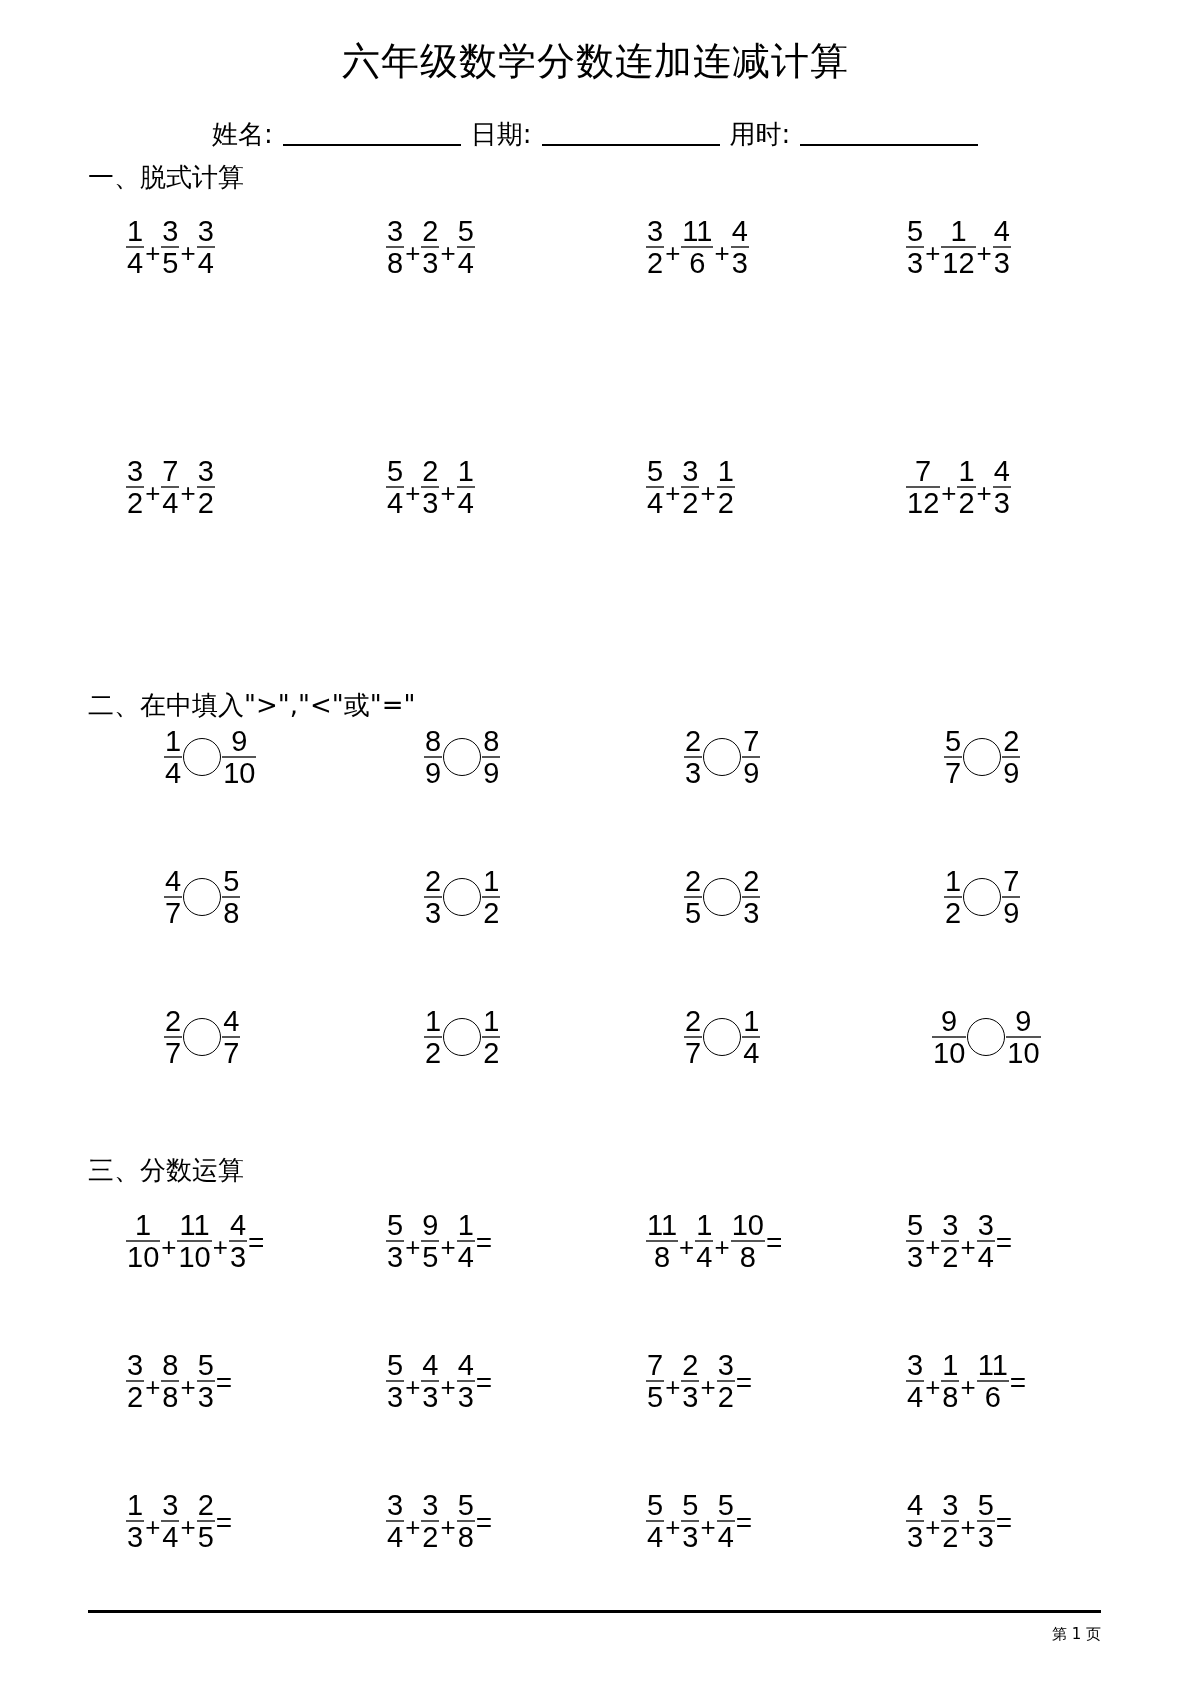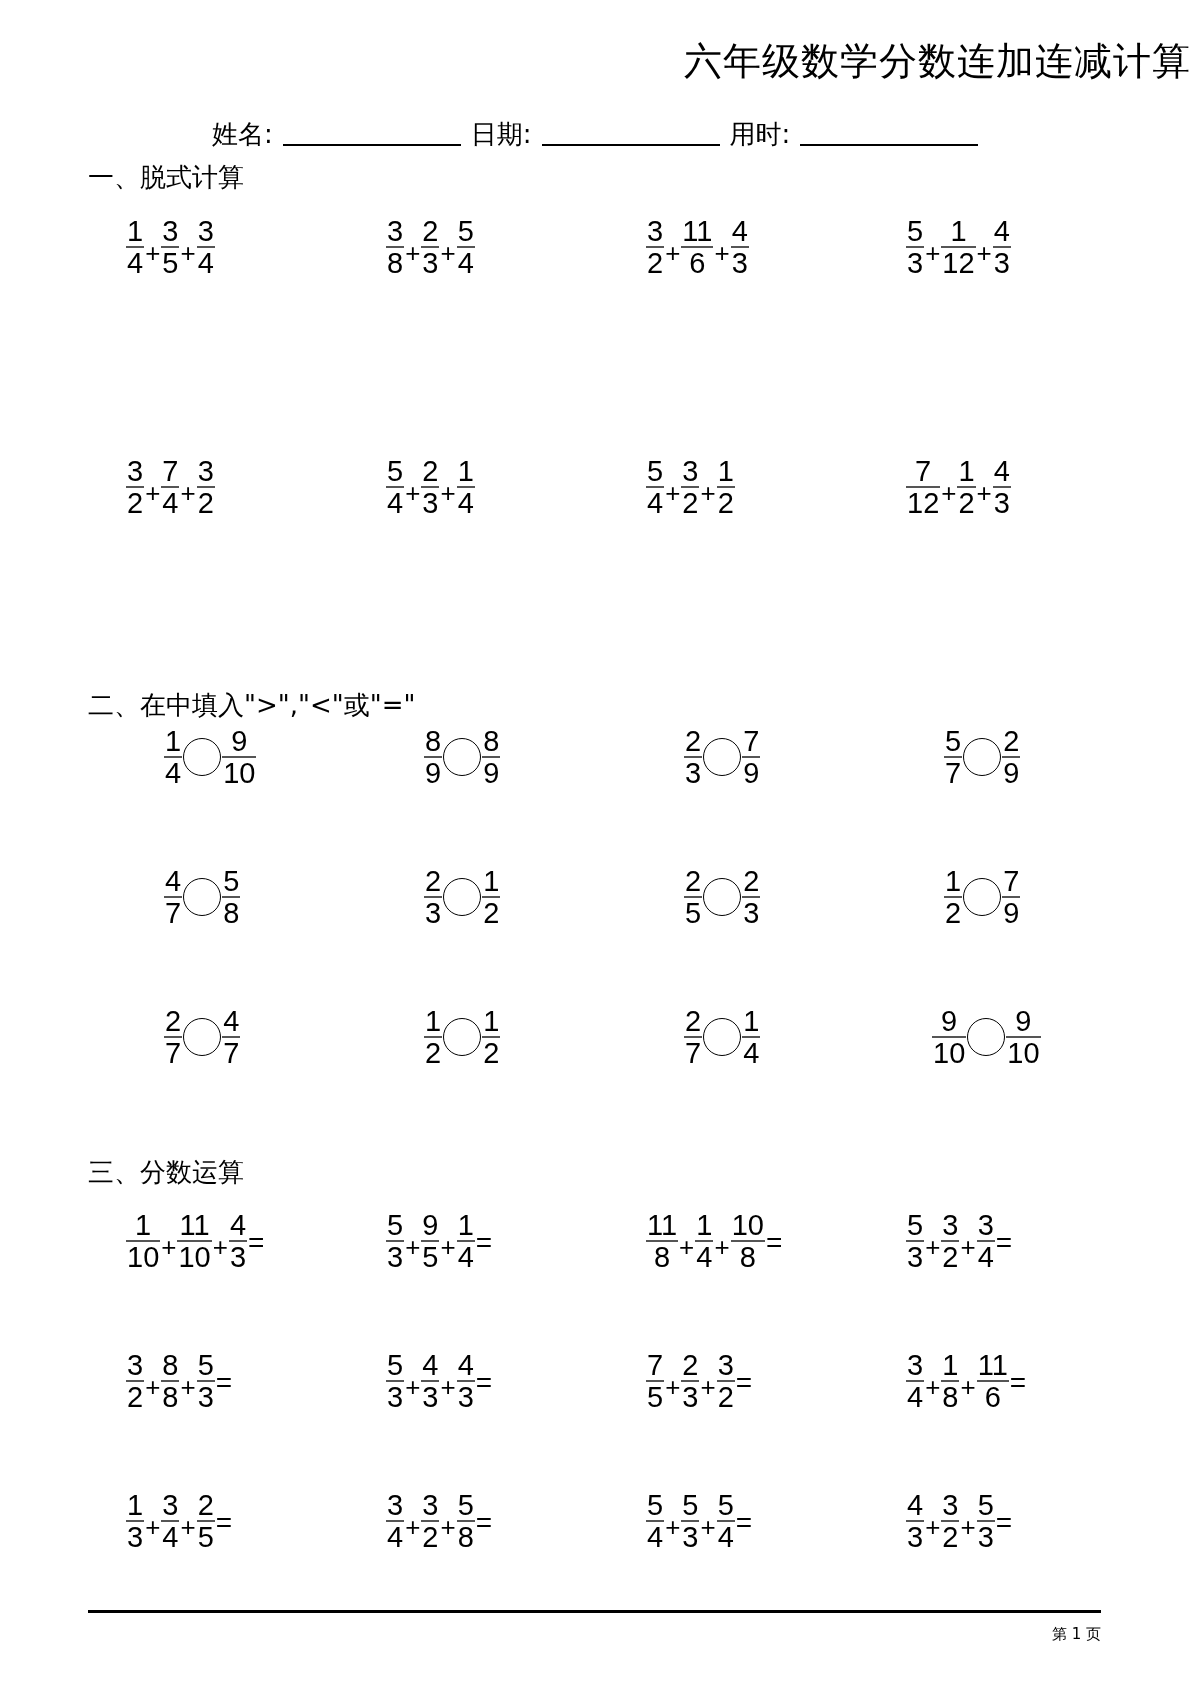--- a/index.html
+++ b/index.html
@@ -1,18 +1,18 @@
 <!DOCTYPE html>
 <html><head>
 <meta charset="utf-8">
 <style>
   html, body { margin: 0; padding: 0; background: #ffffff; }
   body { width: 1191px; height: 1684px; position: relative; overflow: hidden;
          font-family: "DejaVu Sans", "Liberation Sans", sans-serif; color: #000; }
-  .title { position: absolute; top: 36px; left: 0; width: 1191px; text-align: right;
+  .title { position: absolute; top: 36px; left: 0; width: 1191px; text-align: center;
            font-size: 38px; line-height: 50px; letter-spacing: 1px; }
   .info { position: absolute; top: 116px; left: 212px; font-size: 26px; line-height: 36px;
           white-space: nowrap; display: flex; align-items: flex-start; }
   .info .lbl { }
   .info .blank { display: inline-block; width: 178px; border-bottom: 2px solid #000;
                  margin: 0 10px 0 10px; height: 26px; transform: translateY(2px); }
   .section { position: absolute; left: 88px; font-size: 26px; line-height: 34px; white-space: nowrap; text-align: right; }
 
   .expr { position: absolute; display: flex; align-items: center;
           font-family: "Liberation Sans", "DejaVu Sans", sans-serif; font-size: 29px; }
@@ -351,21 +351,21 @@
       </span>
       <span class="circle"></span>
       <span class="frac">
         <span class="num">9</span>
         <span class="bar"></span>
         <span class="den">10</span>
       </span>
     </div>
   </div>
 
-<div class="section" style="top:1155px;">三、分数运算</div>
+<div class="section" style="top:1155px;font-family:Liberation Mono, monospace;">三、分数运算</div>
 <div id="sec3">
     <div class="expr" style="top: 1210px; left: 126px;">
       <span class="frac">
         <span class="num">1</span>
         <span class="bar"></span>
         <span class="den">10</span>
       </span>
       <span class="op">+</span>
       <span class="frac">
         <span class="num">11</span>

